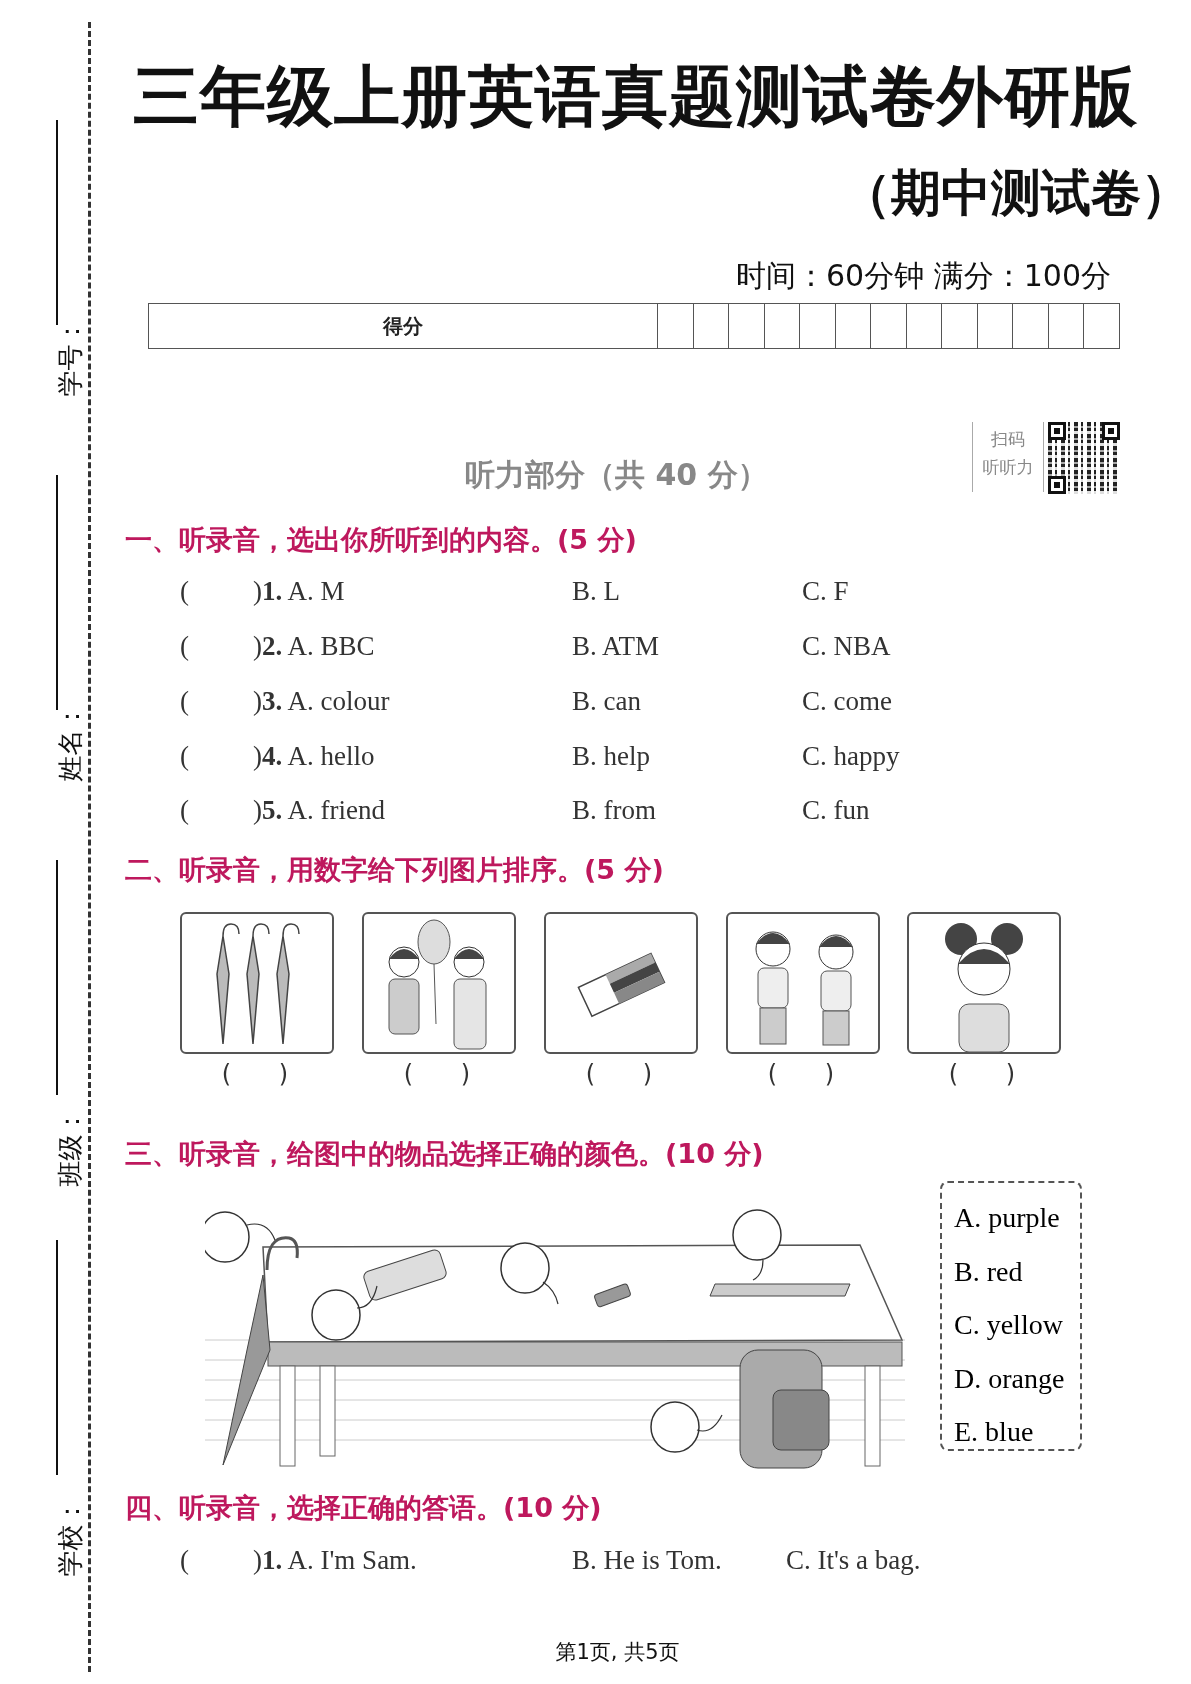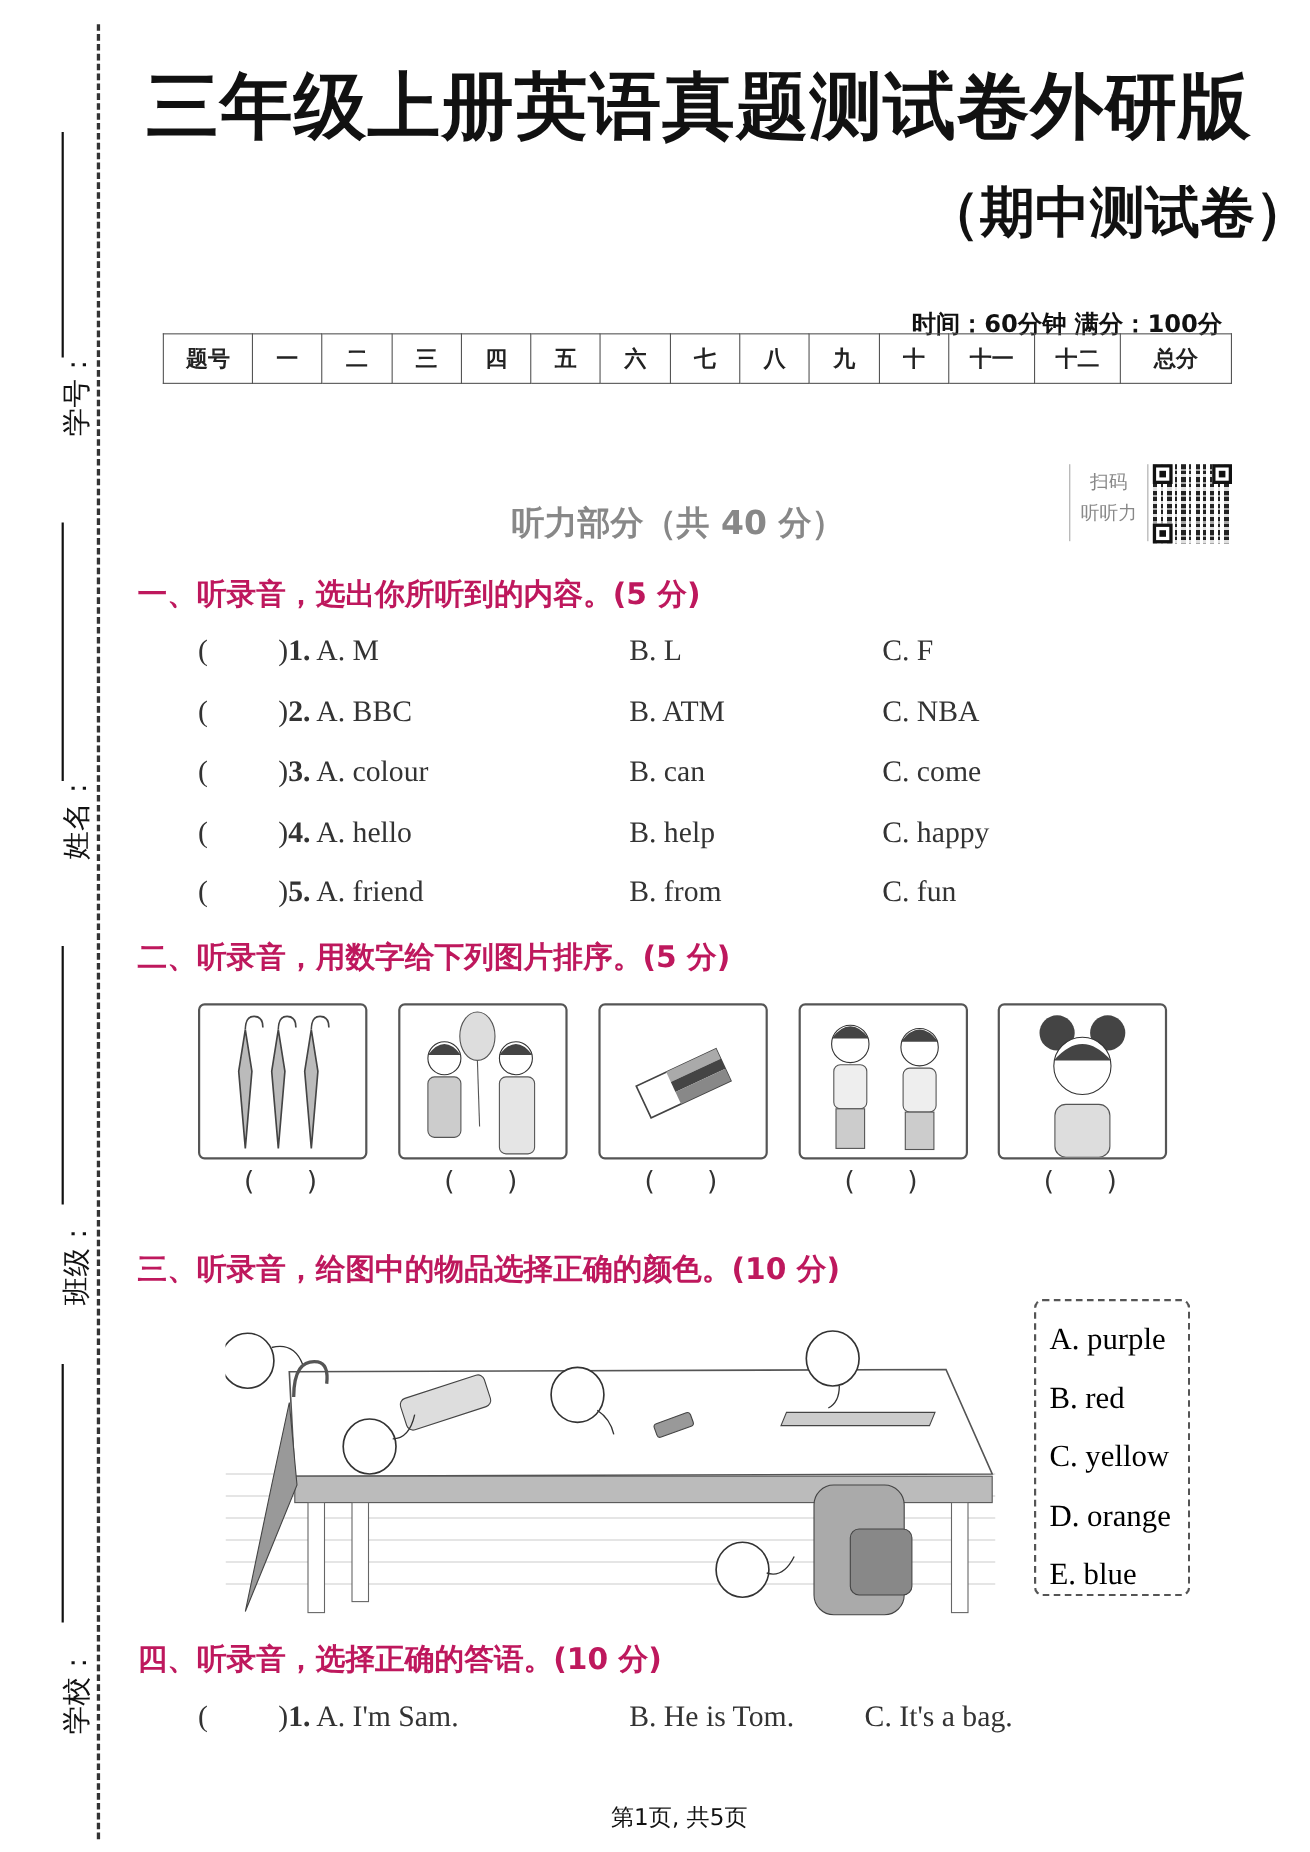--- a/index.html
+++ b/index.html
@@ -4,21 +4,21 @@
 <style>
   html, body { margin:0; padding:0; background:#fff; }
   body { width:1191px; height:1684px; position:relative; overflow:hidden;
          font-family:"DejaVu Sans", sans-serif; color:#111; }
   
   .dash-line { position:absolute; left:88px; top:22px; height:1650px; border-left:3px dashed #333; }
   .side-line { position:absolute; left:56px; width:0; border-left:2px solid #111; }
   .side-label { position:absolute; left:30px; font-size:26px; transform:rotate(-90deg); transform-origin:center; white-space:nowrap; width:80px; text-align:center; }
   .title { position:absolute; left:0; width:1191px; top:52px; text-align:center; font-size:66px; font-weight:bold; letter-spacing:1px; padding-left:80px; box-sizing:border-box; }
   .subtitle { position:absolute; left:0; width:1191px; top:160px; text-align:right; font-size:50px; font-weight:bold; padding-left:80px; box-sizing:border-box; }
-  .meta { position:absolute; right:80px; top:280px; font-size:22px;font-weight:bold; }
+  .meta { position:absolute; right:80px; top:256px; font-size:30px; }
   table.score { position:absolute; left:148px; top:303px; border-collapse:collapse; width:972px; }
   table.score td { border:1.5px solid #555; height:42px; text-align:center; font-size:20px; font-weight:bold; color:#222; }
   .sec-listen { position:absolute; left:465px; top:455px; font-size:30px; font-weight:bold; color:#888; }
   .scan-box { position:absolute; left:972px; top:422px; width:72px; height:70px; font-family:Liberation Mono, monospace; color:#888; font-size:17px; line-height:28px; text-align:center; border-left:1px solid #aaa; border-right:1px solid #aaa; padding-top:5px; box-sizing:border-box; }
   .qr { position:absolute; left:1048px; top:422px; width:72px; height:72px; background:
         repeating-linear-gradient(90deg,#222 0 4px,#fff 4px 7px,#222 7px 9px,#fff 9px 13px),
         #fff; }
   .qr-mask { position:absolute; inset:0; background:repeating-linear-gradient(0deg, rgba(255,255,255,0.85) 0 3px, transparent 3px 6px, rgba(255,255,255,0.6) 6px 8px, transparent 8px 12px); }
   .qr-eye { position:absolute; width:18px; height:18px; border:3px solid #111; background:#fff; box-sizing:border-box; }
   .qr-eye::after { content:""; position:absolute; left:3px; top:3px; width:6px; height:6px; background:#111; }
@@ -48,35 +48,35 @@
 <div class="side-label" style="top:1130px">班级：</div>
 <div class="side-line" style="top:1240px;height:235px"></div>
 <div class="side-label" style="top:1520px">学校：</div>
 
 <div class="title">三年级上册英语真题测试卷外研版</div>
 <div class="subtitle">（期中测试卷）</div>
 <div class="meta">时间：60分钟  满分：100分</div>
 
 <table class="score">
   <tbody>
-      <tr>
-    <td style="width:78px">题号</td>
-    <td>一</td>
-    <td>二</td>
-    <td>三</td>
-    <td>四</td>
-    <td>五</td>
-    <td>六</td>
-    <td>七</td>
-    <td>八</td>
-    <td>九</td>
-    <td>十</td>
-    <td style="width:75px">十一</td>
-    <td style="width:75px">十二</td>
-    <td style="width:98px">总分</td>
+  <tr>
+    <td>得分</td>
+    <td></td>
+    <td></td>
+    <td></td>
+    <td></td>
+    <td></td>
+    <td></td>
+    <td></td>
+    <td></td>
+    <td></td>
+    <td></td>
+    <td></td>
+    <td></td>
+    <td></td>
   </tr>
 </tbody>
   </table>
 
 <div class="sec-listen">听力部分（共 40 分）</div>
 <div class="scan-box">
   <div>扫码</div>
   <div>听听力</div>
 </div>
 <div class="qr">

